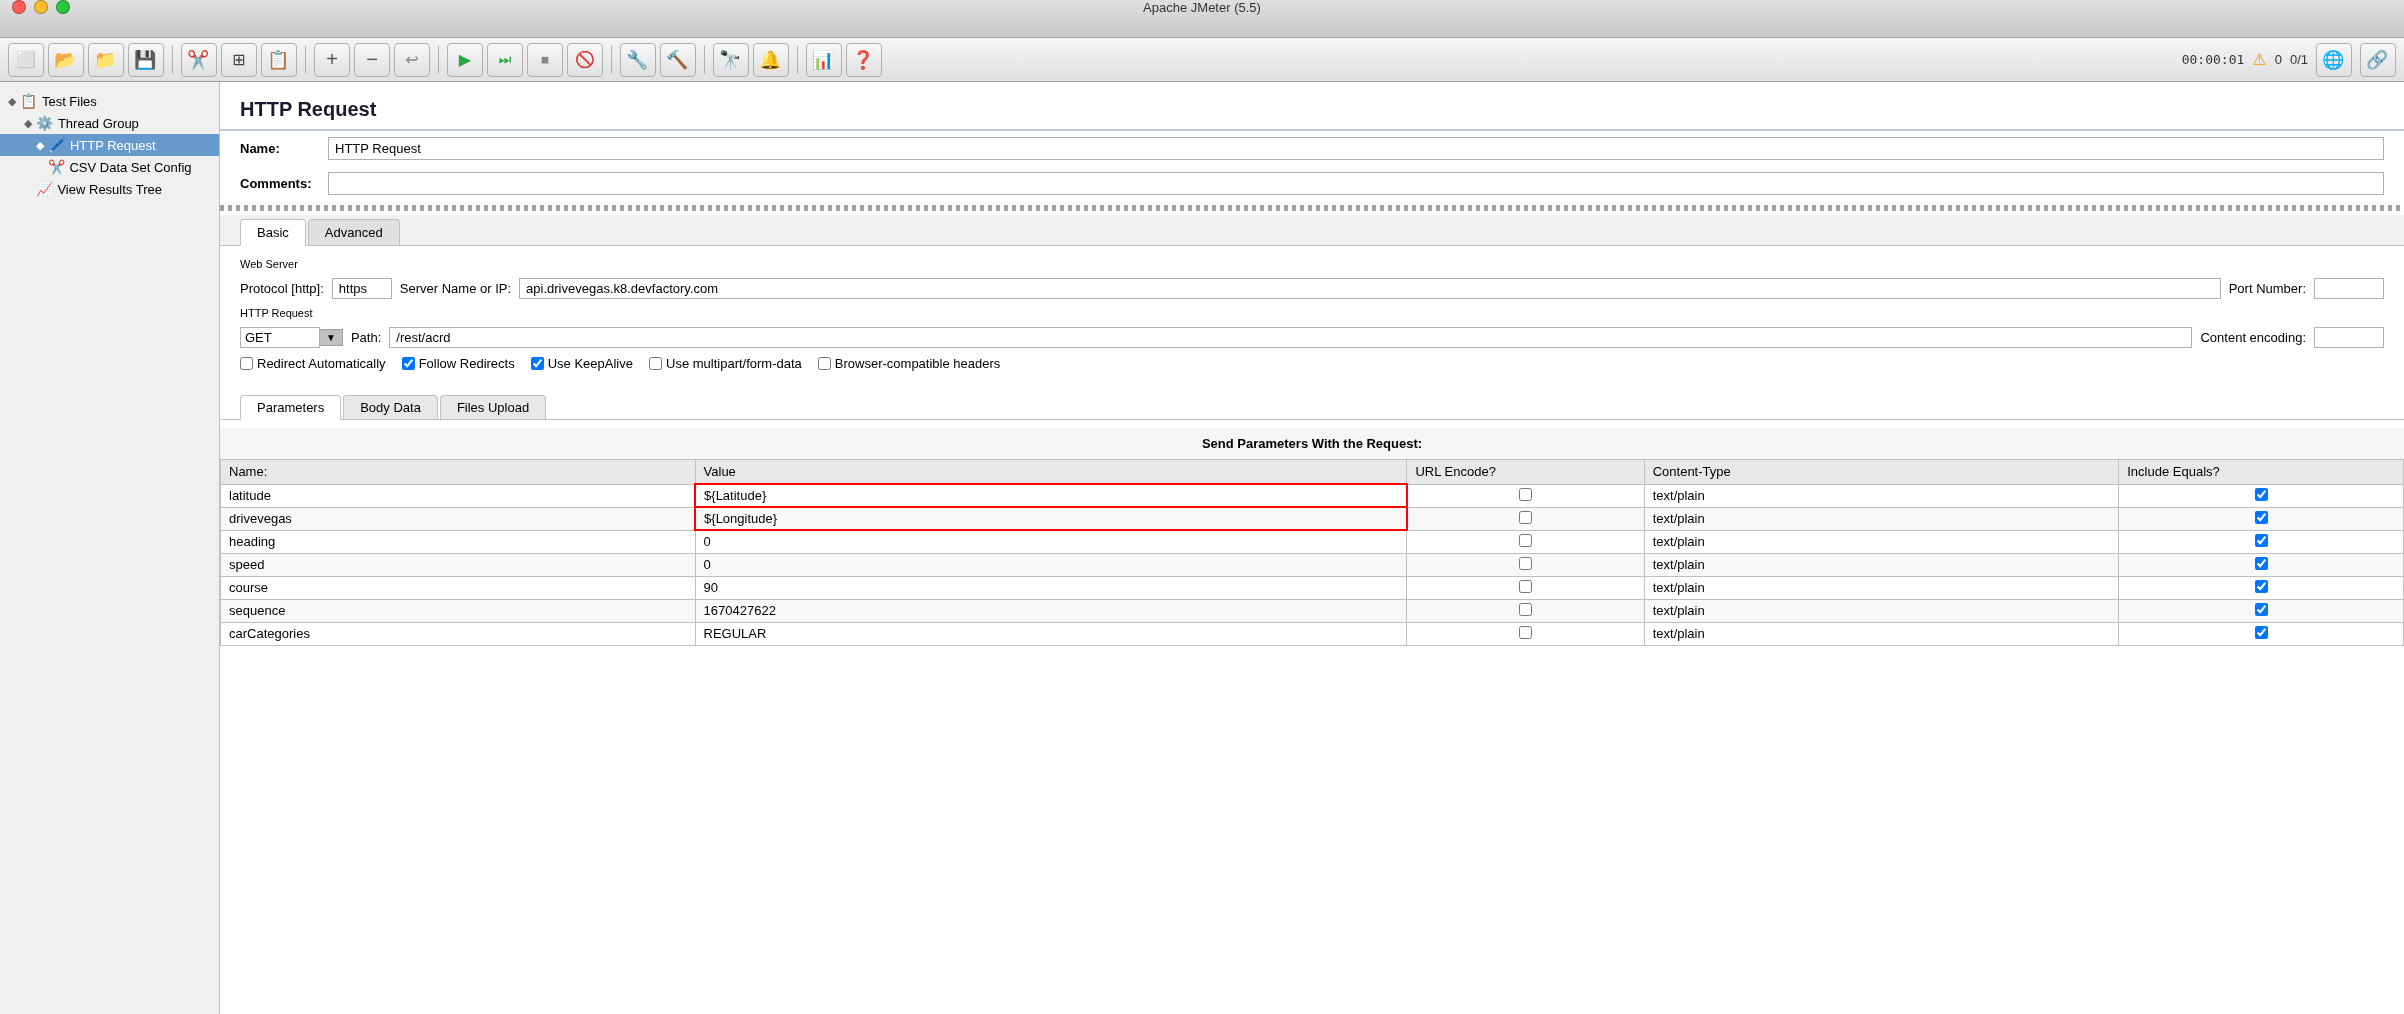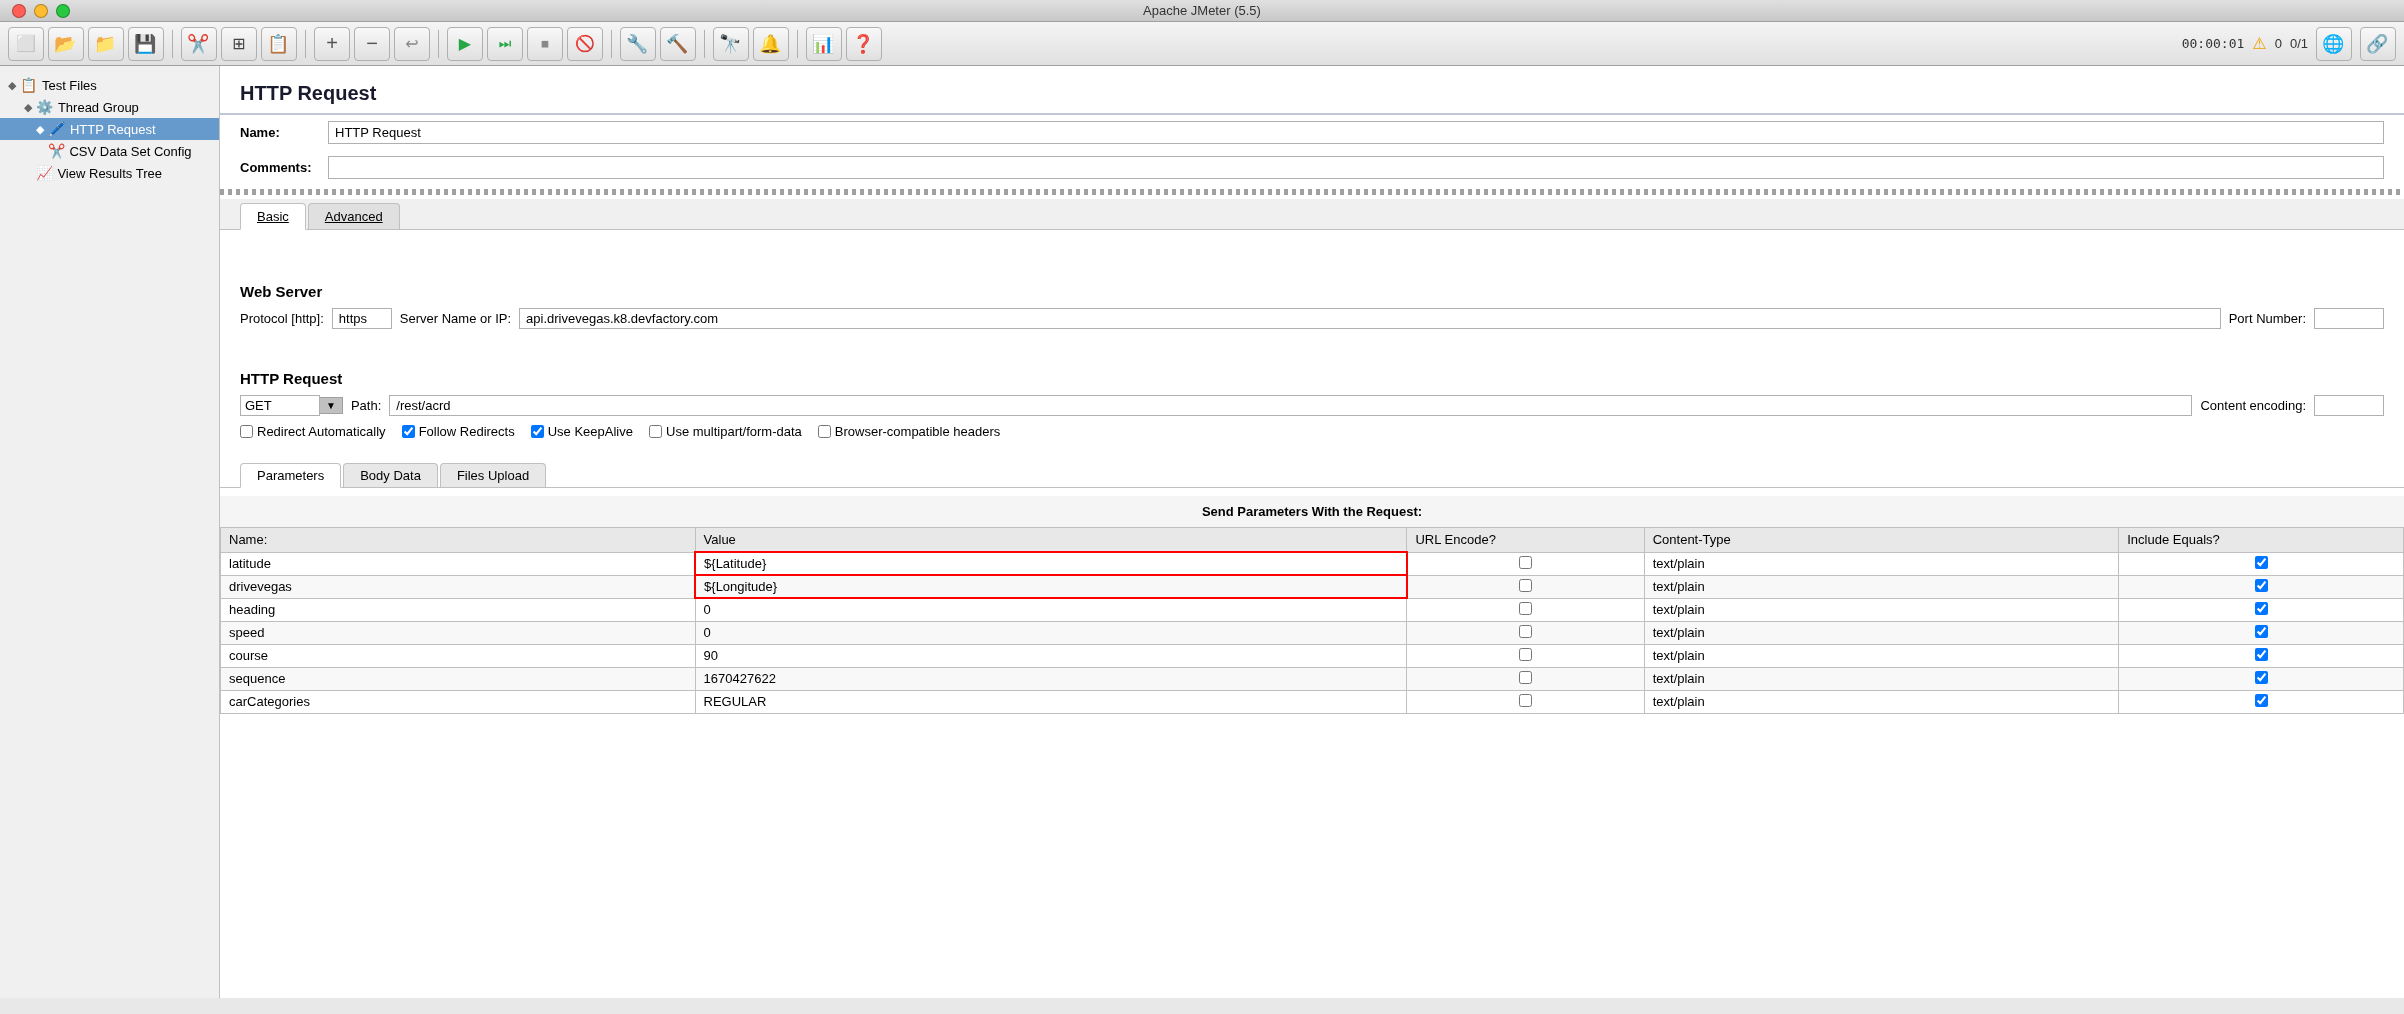--- a/index.html
+++ b/index.html
@@ -1,23 +1,23 @@
 <!DOCTYPE html>
 <html><head>
   <meta charset="utf-8">
   <style>
     * { box-sizing: border-box; margin: 0; padding: 0; }
     body { font-family: -apple-system, BlinkMacSystemFont, 'Helvetica Neue', Arial, sans-serif; font-size: 13px; background: #e8e8e8; overflow: hidden; }
 
     
     .titlebar {
       background: linear-gradient(to bottom, #e0e0e0, #c8c8c8);
-      height: 22px;
-      display: flex;
-      align-items: center;
+      height: 38px;
+      display: flex;
+      align-items: flex-start;
       justify-content: center;
       position: relative;
       border-bottom: 1px solid #a0a0a0;
     }
     .titlebar-buttons {
       position: absolute;
       left: 12px;
       display: flex;
       gap: 8px;
       align-items: center;
@@ -117,42 +117,41 @@
       margin: 4px 0;
     }
 
     
     .tab-bar {
       display: flex;
       padding: 4px 20px 0;
       gap: 2px;
       border-bottom: 1px solid #c0c0c0;
       background: #f0f0f0;
-      text-decoration: underline;
     }
     .tab {
       padding: 5px 16px;
       border: 1px solid #c0c0c0;
       border-bottom: none;
       background: #e0e0e0;
       cursor: pointer;
       font-size: 13px;
       border-radius: 4px 4px 0 0;
     }
     .tab.active {
       background: white;
       border-bottom: 1px solid white;
       margin-bottom: -1px;
       z-index: 1;
       font-weight: 500;
     }
 
     
     .section-content { padding: 12px 20px; }
-    .section-title { font-weight: bold; font-size: 15px; margin-bottom: 8px; margin-top: 41px; }
+    .section-title { font-weight: normal; font-size: 11px; margin-bottom: 8px; }
 
     .webserver-row {
       display: flex;
       align-items: center;
       gap: 8px;
       margin-bottom: 8px;
     }
     .label-text { font-size: 13px; }
     .small-input {
       border: 1px solid #b0b0b0;

